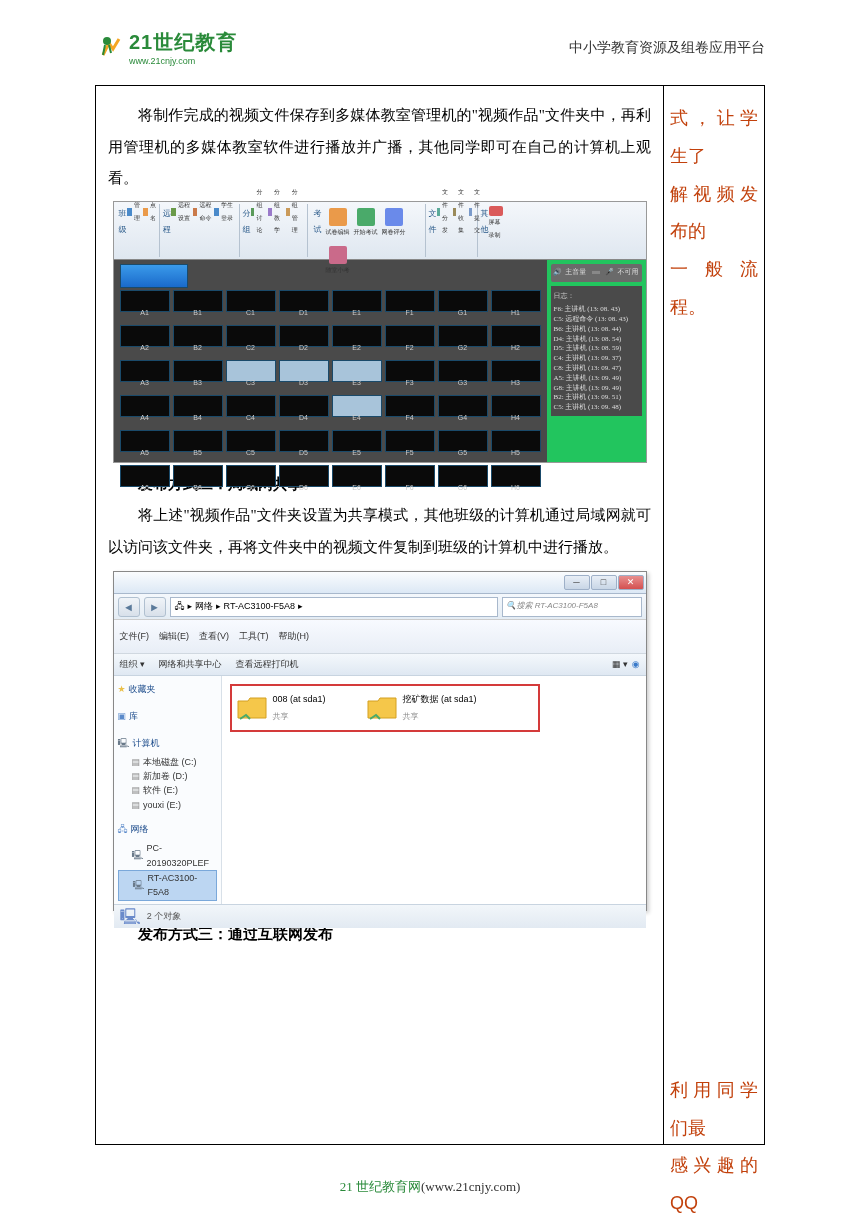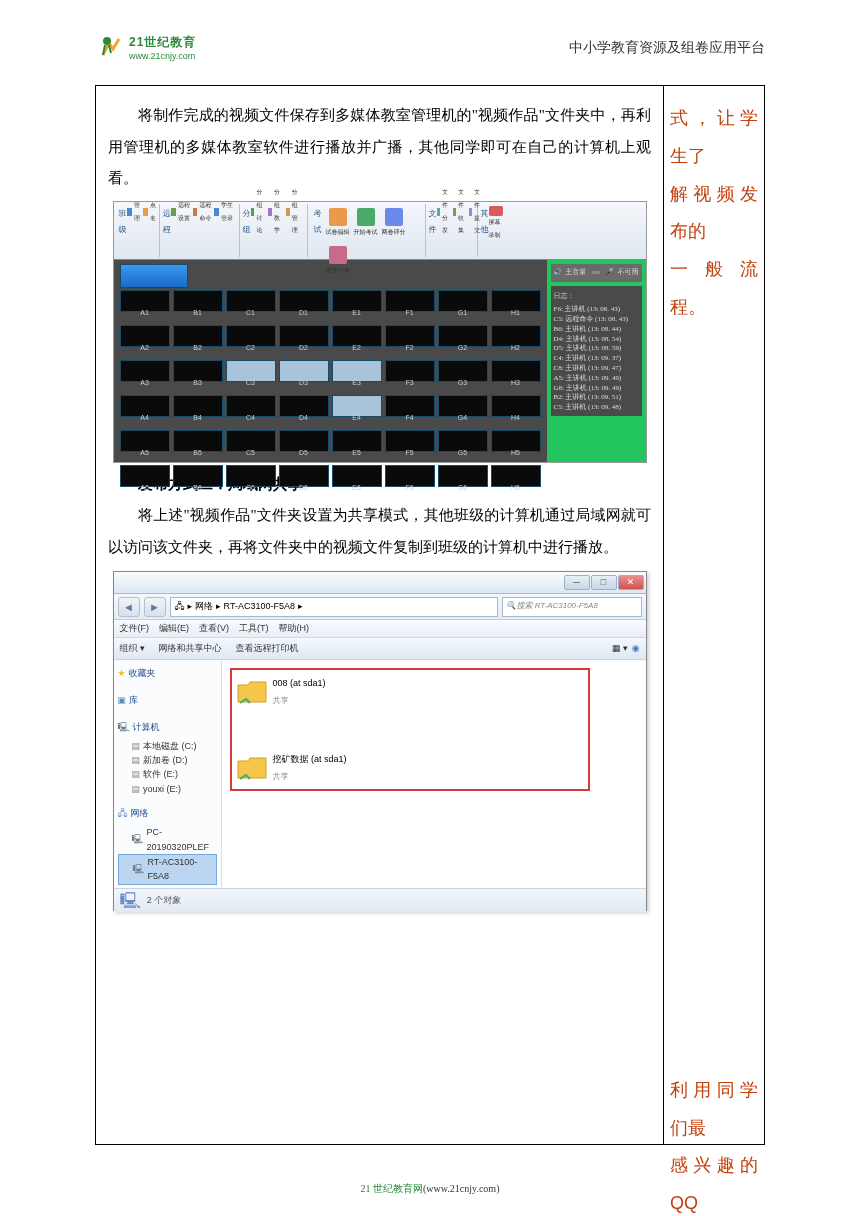--- a/index.html
+++ b/index.html
@@ -2,21 +2,21 @@
 <html><head>
 <meta charset="utf-8">
 <style>
   * { box-sizing: border-box; margin: 0; padding: 0; }
   body { width: 860px; height: 1216px; font-family: "SimSun", serif; background: #fff; position: relative; }
   
   .page-header { height: 75px; padding: 20px 95px 0; display: flex; justify-content: space-between; align-items: center; }
   .logo { display: flex; align-items: center; gap: 4px; }
   .logo-icon { width: 30px; height: 30px; position: relative; }
   .logo-text { display: flex; flex-direction: column; }
-  .logo-main { color: #2a8a3a; font-size: 12px; font-weight: bold; font-family: "Microsoft YaHei", sans-serif; letter-spacing: 1px; }
+  .logo-main { color: #2a8a3a; font-size: 20px; font-weight: bold; font-family: "Microsoft YaHei", sans-serif; letter-spacing: 1px; }
   .logo-sub { color: #2a8a3a; font-size: 9px; font-family: Arial, sans-serif; }
   .header-right { font-family: "SimSun", serif; font-size: 14px; color: #333; }
   
   .content-frame { margin: 10px 95px 0; border: 1px solid #000; display: flex; height: 1060px; }
   .main-col { flex: 1; border-right: 1px solid #000; padding: 14px 12px; font-size: 15px; line-height: 2.1; }
   .side-col { width: 100px; padding: 14px 6px; font-size: 18px; color: #c2410c; line-height: 2.1; font-family: "SimSun", serif; text-align: justify; }
   
   .para { text-indent: 2em; text-align: justify; }
   .heading { font-weight: bold; text-indent: 2em; margin-top: 6px; }
   
@@ -48,41 +48,41 @@
   .screenshot2 { margin: 8px auto; width: 534px; height: 340px; background: #fff; border: 1px solid #888; box-shadow: 2px 2px 4px rgba(0,0,0,0.2); position: relative; }
   .win-title { height: 22px; background: linear-gradient(#fafcfe, #dce8f5); border-bottom: 1px solid #a8b8cc; display: flex; align-items: center; justify-content: space-between; padding: 0 2px; }
   .win-ctrls { display: flex; gap: 1px; }
   .win-ctrl { width: 26px; height: 15px; background: linear-gradient(#e8eef6, #c8d6e6); border: 1px solid #9eb0c8; border-radius: 2px; font-size: 9px; text-align: center; line-height: 13px; color: #444; }
   .win-ctrl.close { background: linear-gradient(#e89090, #d45050); color: #fff; }
   .win-nav { height: 26px; background: linear-gradient(#f4f8fc, #e4ecf4); display: flex; align-items: center; padding: 0 4px; gap: 4px; border-bottom: 1px solid #ccc; }
   .nav-btn { width: 22px; height: 20px; background: linear-gradient(#f0f4f8,#d8e0ea); border: 1px solid #b0c0d0; border-radius: 3px; font-size: 11px; text-align: center; line-height: 18px; color: #5a7a9a; }
   .addr-bar { flex: 1; height: 20px; background: #fff; border: 1px solid #a8b8cc; font-size: 9px; padding: 0 4px; display: flex; align-items: center; gap: 3px; font-family: "Microsoft YaHei", sans-serif; }
   .search-bar { width: 140px; height: 20px; background: #fff; border: 1px solid #a8b8cc; font-size: 8px; padding: 0 4px; display: flex; align-items: center; color: #888; font-style: italic; font-family: "Microsoft YaHei", sans-serif; }
   
-  .win-menu { height: 18px; background: linear-gradient(#f8faff,#e8eef6); border-bottom: 1px solid #d0d8e0; font-size: 9px; padding: 0 6px; display: flex; align-items: center; gap: 10px; font-family: "Microsoft YaHei", sans-serif; color: #333; }
+  .win-menu { height: 34px; background: linear-gradient(#f8faff,#e8eef6); border-bottom: 1px solid #d0d8e0; font-size: 9px; padding: 0 6px; display: flex; align-items: center; gap: 10px; font-family: "Microsoft YaHei", sans-serif; color: #333; }
   .win-toolbar { height: 22px; background: linear-gradient(#f4f8fc,#dfe8f2); border-bottom: 1px solid #c8d4e0; font-size: 9px; padding: 0 6px; display: flex; align-items: center; gap: 10px; justify-content: space-between; font-family: "Microsoft YaHei", sans-serif; color: #333; }
   
   .win-body { display: flex; height: 228px; }
   .win-side { width: 108px; border-right: 1px solid #d8e0e8; background: #fafcfe; padding: 4px; font-size: 9px; font-family: "Microsoft YaHei", sans-serif; color: #333; overflow: hidden; }
   .side-group { margin-bottom: 8px; }
   .side-head { display: flex; align-items: center; gap: 3px; color: #1a4a8a; margin-bottom: 2px; }
   .side-item { padding-left: 14px; line-height: 1.6; display: flex; align-items: center; gap: 3px; }
   .side-item.sel { background: #bcd6f2; border: 1px solid #7aa8da; }
   
   .win-main { flex: 1; padding: 8px; position: relative; }
   .folder-row { display: flex; gap: 40px; padding: 4px; }
-  .folder-row.boxed { border: 2px solid #d43a3a; width: 360px; flex-direction: column; }
+  .folder-row.boxed { border: 2px solid #d43a3a; width: 310px; }
   .folder-item { display: flex; align-items: center; gap: 5px; font-size: 9px; font-family: "Microsoft YaHei", sans-serif; }
   .folder-ico { width: 32px; height: 26px; position: relative; }
   .folder-txt { display: flex; flex-direction: column; }
   .folder-sub { color: #888; font-size: 8px; }
   
   .win-status { height: 24px; background: linear-gradient(#f2f6fa,#e2eaf2); border-top: 1px solid #c8d4e0; display: flex; align-items: center; padding: 0 6px; font-size: 9px; gap: 6px; font-family: "Microsoft YaHei", sans-serif; color: #555; }
   
-  .page-footer { position: absolute; bottom: 20px; left: 0; right: 0; text-align: center; font-size: 10px; font-family: "SimSun", serif; }
+  .page-footer { position: absolute; bottom: 20px; left: 0; right: 0; text-align: center; font-size: 13px; font-family: "SimSun", serif; }
   .footer-brand { color: #2a8a3a; }
   .footer-url { color: #333; }
   
   .side-gap { height: 745px; }
   .qq-span { font-family: Arial, sans-serif; }
 </style>
 </head>
 <body>
 
 <div class="page-header">
@@ -506,20 +506,21 @@
             </div>
           </div>
         </div>
       </div>
       <div class="win-status">
         <span style="font-size:16px;color:#6a8aca">🖳</span>
         <span>2 个对象</span>
       </div>
     </div>
 
+    <p class="heading">发布方式三：通过互联网发布</p>
   </div>
 
   <div class="side-col">
     <div>式，让学生了</div>
     <div>解视频发布的</div>
     <div>一般流程。</div>
     <div class="side-gap"></div>
     <div>利用同学们最</div>
     <div><span>感兴趣的 </span><span class="qq-span">QQ</span></div>
     <div>空间和哔哩哔</div>

